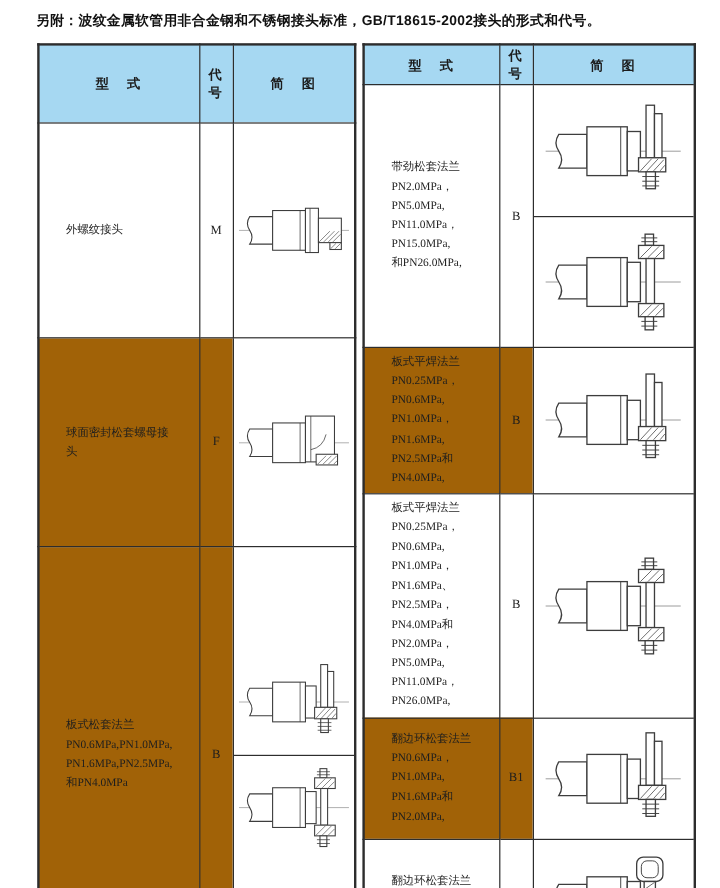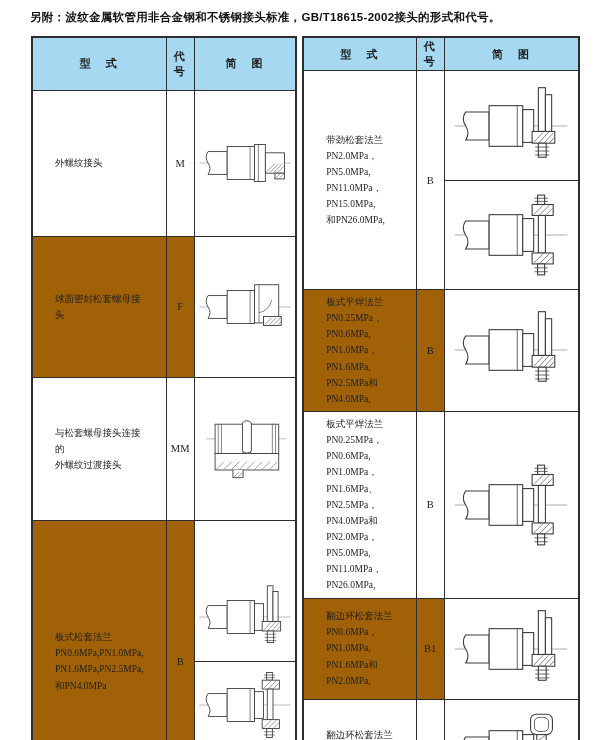--- a/index.html
+++ b/index.html
@@ -188,30 +188,20 @@
       </tr>
       <tr class="hl" style="height:89px">
         <td class="type">球面密封松套螺母接头</td>
         <td class="code">F</td>
         <td class="diag">
           <svg class="dg sv-sm" viewBox="0 0 150 110">
                 <use href="#d-f"></use>
               </svg>
         </td>
       </tr>
-      <tr style="height:90px">
-        <td class="type">与松套螺母接头连接的
-外螺纹过渡接头</td>
-        <td class="code">MM</td>
-        <td class="diag">
-          <svg class="dg sv-sm" viewBox="0 0 150 110">
-                <use href="#d-mm"></use>
-              </svg>
-        </td>
-      </tr>
       <tr class="hl" style="height:178px">
         <td class="type">板式松套法兰
 PN0.6MPa,PN1.0MPa,
 PN1.6MPa,PN2.5MPa,
 和PN4.0MPa</td>
         <td class="code">B</td>
         <td class="diag split">
           <div class="half" style="height:87px">
             <svg class="dg sv-sm" viewBox="0 0 150 110">
                   <use href="#d-flu"></use>

